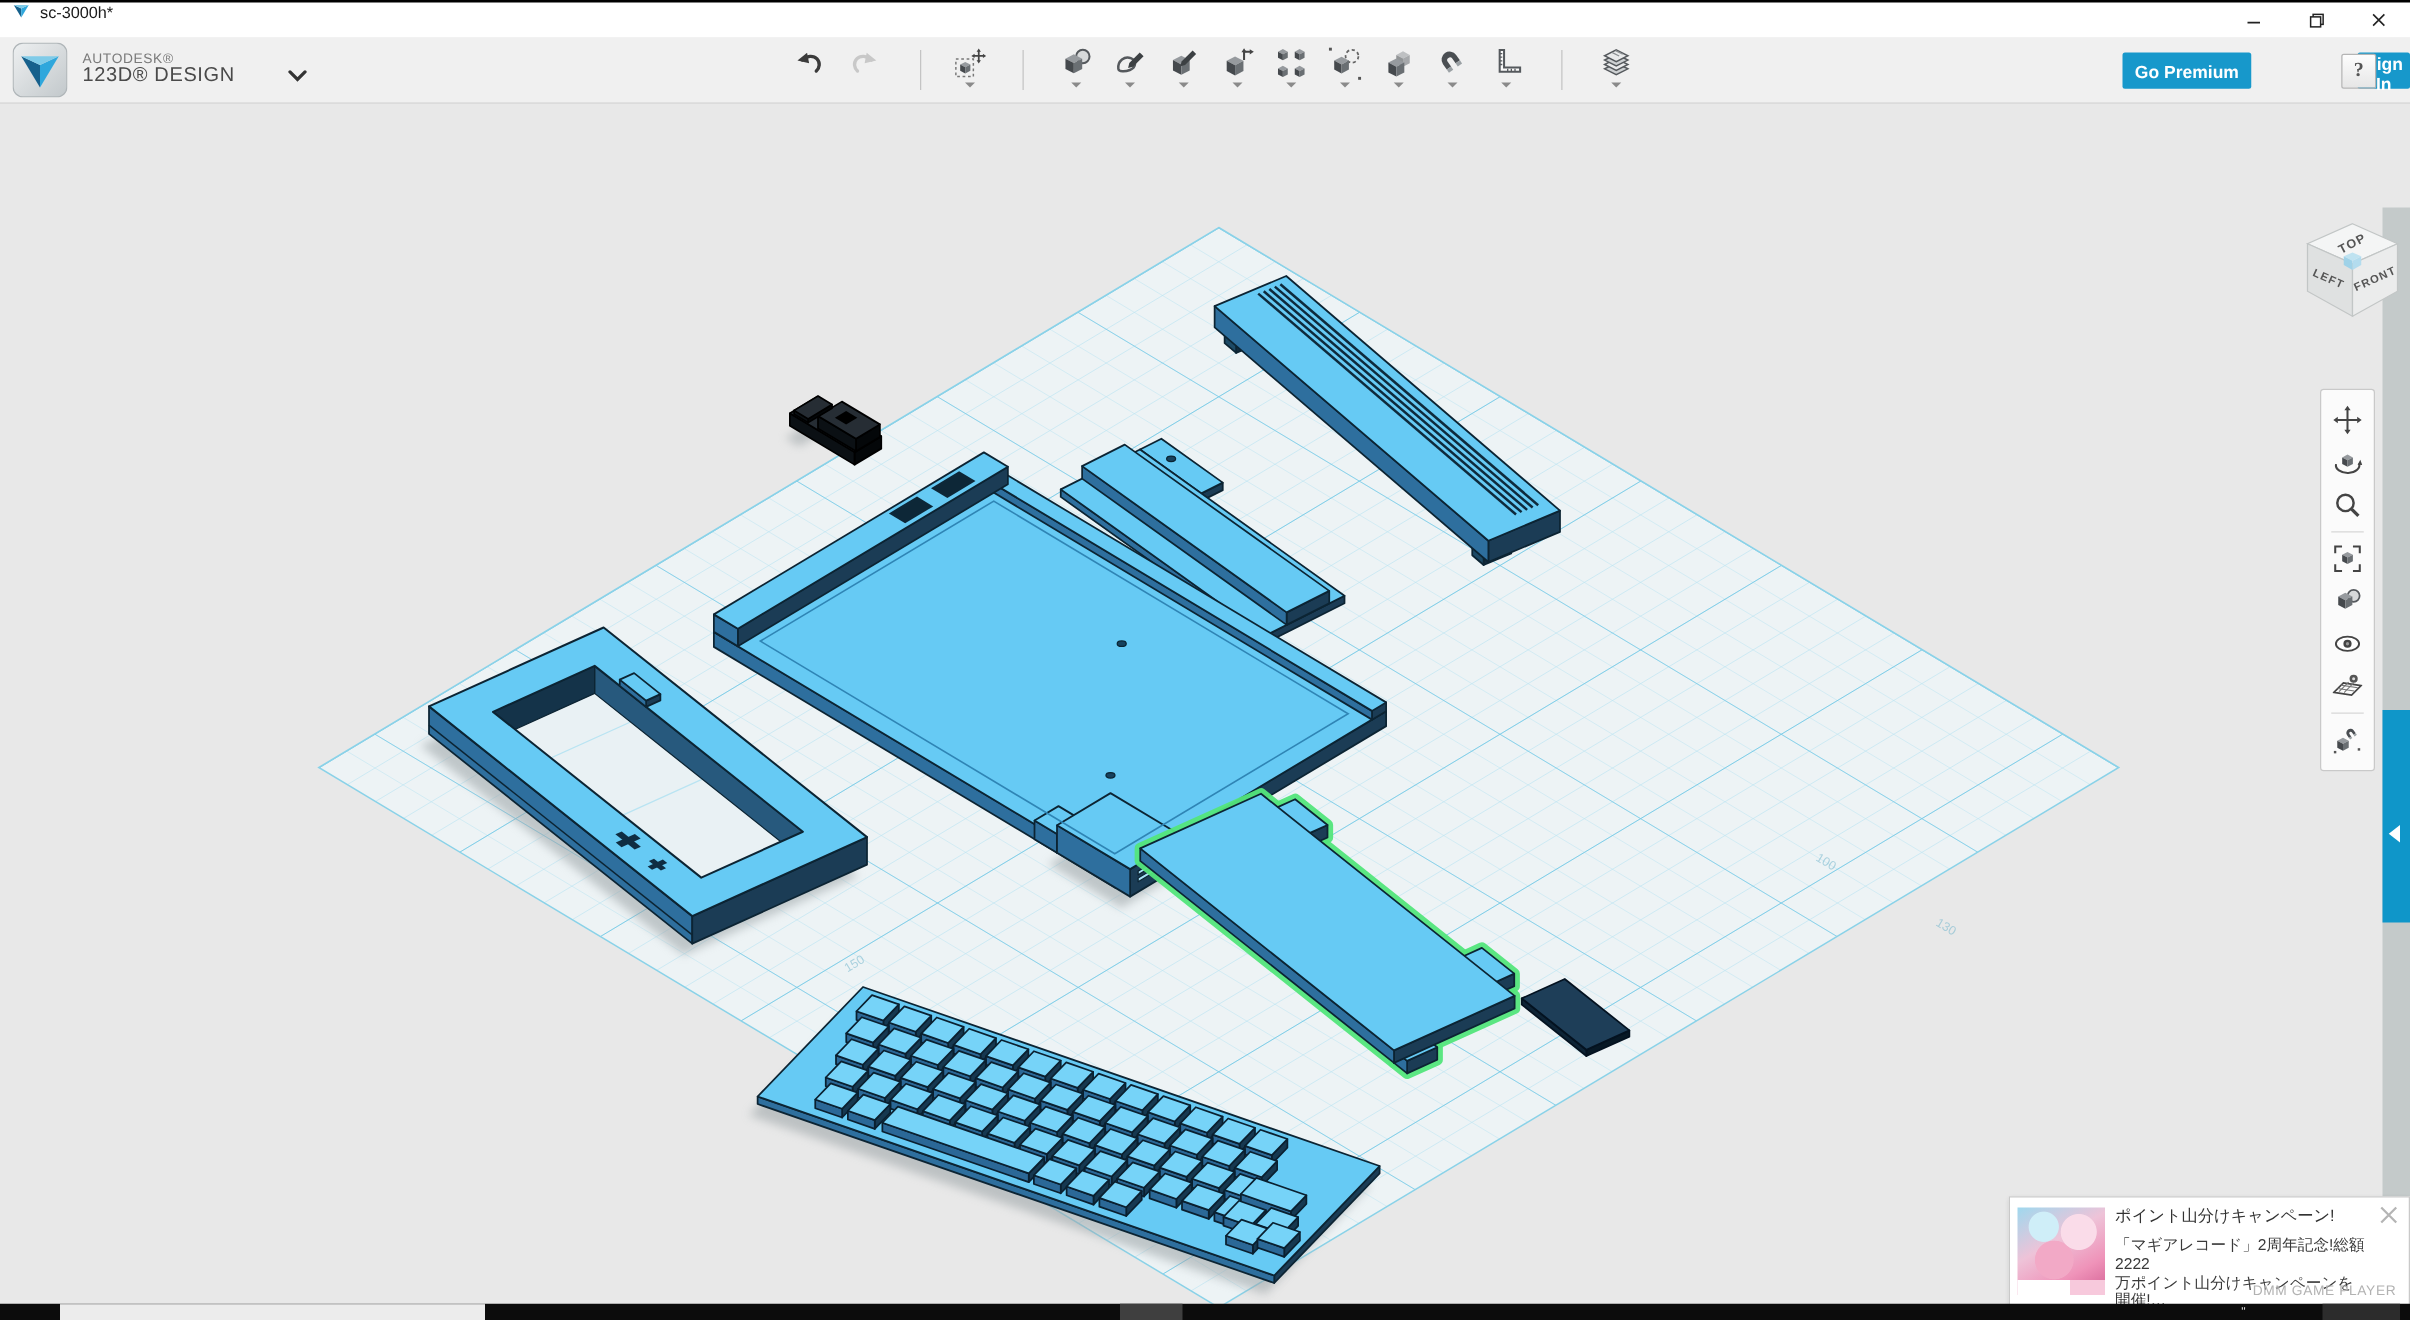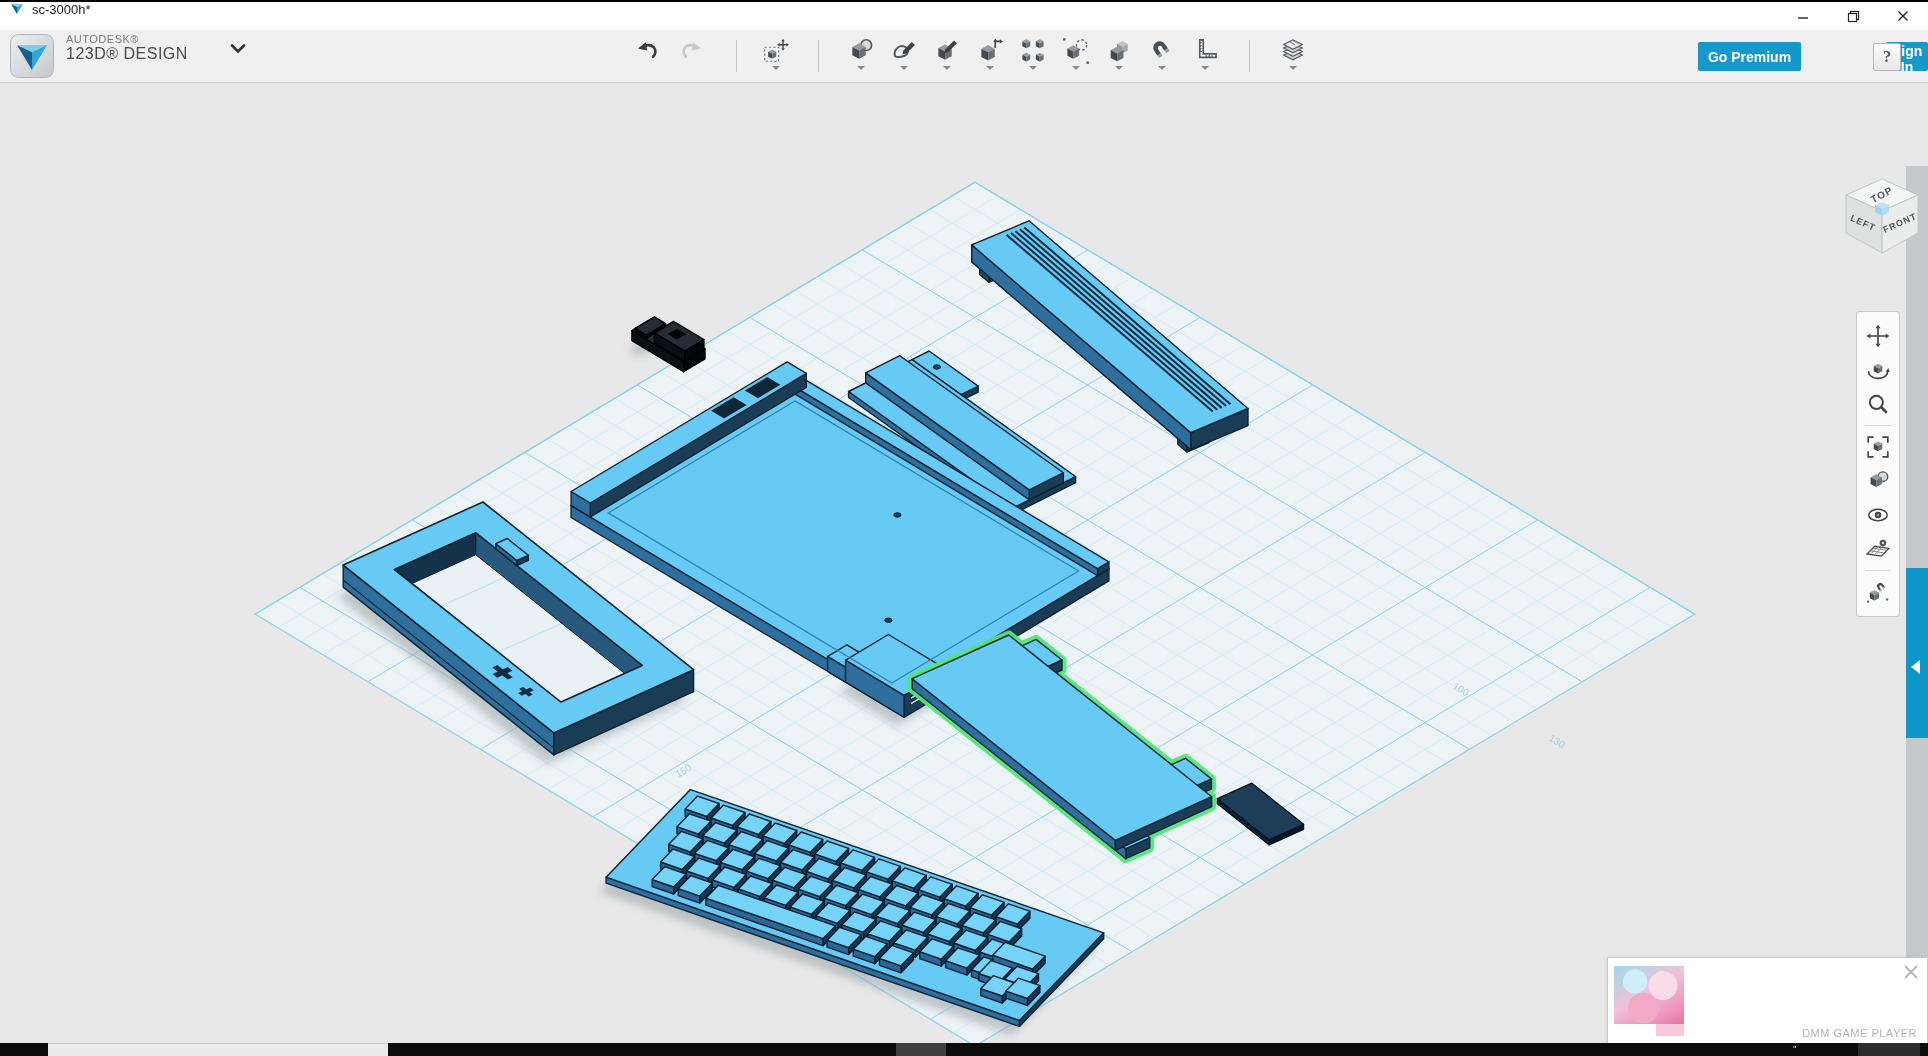--- a/index.html
+++ b/index.html
@@ -8,21 +8,21 @@
   
   .titlebar{position:absolute;top:0;left:0;width:100%;height:30px;background:#fff;
             border-top:2px solid #000;box-sizing:border-box;display:flex;align-items:flex-start}
   .titlebar .tlogo{margin-left:10px}
   .titlebar .ttext{font-size:13px;color:#1a1a1a;margin-left:8px}
   .wctl{position:absolute;right:0;top:0;height:28px;display:flex}
   .wbtn{width:50px;height:28px;display:flex;align-items:center;justify-content:center;cursor:default}
   
   .toolbar{position:absolute;top:30px;left:0;width:100%;height:53px;background:#f0f0f0;
            border-bottom:1px solid #cfcfcf;box-sizing:border-box}
-  .brand{position:absolute;left:10px;top:4px;display:flex;align-items:flex-start}
+  .brand{position:absolute;left:10px;top:4px;display:flex;align-items:center}
   .brandtext{margin-left:12px;line-height:1.05}
   .brandtext .ad{font-size:11px;color:#7a7a7a;letter-spacing:.5px}
   .brandtext .pr{font-size:16px;font-weight:normal;color:#4a4a4a;letter-spacing:.5px}
   .brandchev{margin-left:42px;margin-top:10px}
   .tool{position:absolute;top:7px;width:34px;height:40px;text-align:center;cursor:pointer}
   .tool svg{width:28px;height:28px;display:block;margin:0 auto}
   .caret{display:block;width:0;height:0;margin:1px auto 0;border-left:4px solid transparent;
          border-right:4px solid transparent;border-top:4px solid #8a8a8a}
   .tsep{position:absolute;top:10px;width:1px;height:32px;background:#c4c4c4}
   .cta{position:absolute;top:12px;height:29px;border:none;border-radius:2px;background:#1798cb;
@@ -669,20 +669,25 @@
         </g>
         <rect x="1" y="19" width="1.8" height="1.8" fill="#555"></rect>
           <rect x="18.5" y="17" width="1.8" height="1.8" fill="#555"></rect>
       </svg>
     </div>
   </div>
 
   
   <div class="adcard">
     <div class="adthumb"></div>
+    <div class="adtext">
+      <div class="adtitle">ポイント山分けキャンペーン!</div>
+      <div class="adline">「マギアレコード」2周年記念!総額2222</div>
+      <div class="adline">万ポイント山分けキャンペーンを開催!…</div>
+    </div>
     <div class="adsource">DMM GAME PLAYER</div>
     <div class="adclose">
       <svg width="20" height="20" viewBox="0 0 20 20">
         <path d="M4 4l12 12M16 4L4 16" stroke="#b5b5b5" stroke-width="1.8"></path>
       </svg>
     </div>
   </div>
 </div>
 
 <div class="taskbar">

